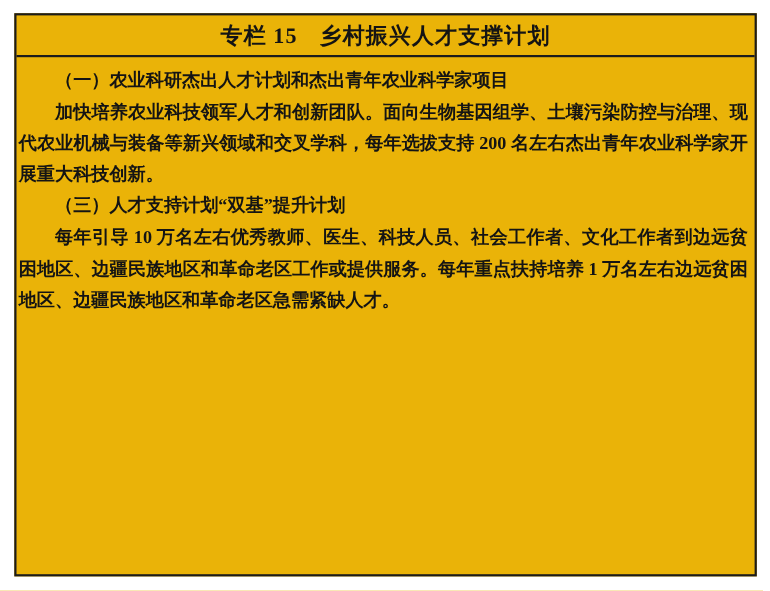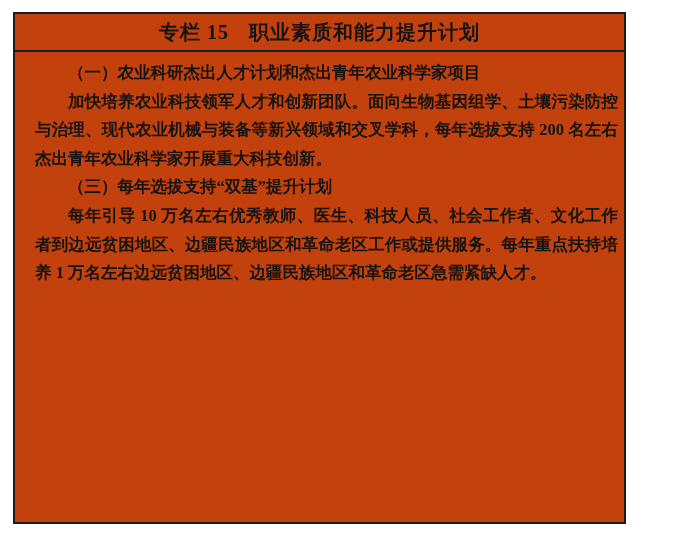--- a/index.html
+++ b/index.html
@@ -12,69 +12,69 @@
     position: relative;
     background: #ffffff;
     font-family: "Liberation Serif", "DejaVu Serif", serif;
     color: #141414;
     overflow: hidden;
   }
   .panel {
     position: absolute;
     left: 13px;
     top: 12px;
-    width: 613px;
+    width: 675px;
     height: 512px;
     box-sizing: border-box;
     border: 2px solid #1c1c1c;
-    background: #c2410c;
+    background: #eab308;
   }
   .panel-header {
     box-sizing: border-box;
     height: 38px;
     border-bottom: 2px solid #1c1c1c;
     display: flex;
     align-items: center;
     justify-content: center;
     font-weight: bold;
     font-size: 20px;
     letter-spacing: 1px;
     white-space: nowrap;
   }
   .title-gap {
     display: inline-block;
     width: 20px;
   }
   .panel-body {
     box-sizing: border-box;
-    padding: 7px 6px 0 20px;
+    padding: 7px 6px 0 2px;
     font-size: 16.5px;
     line-height: 28.6px;
     font-weight: bold;
   }
   .panel-body p {
     margin: 0;
     text-indent: 2em;
   }
   .sec-body {
     text-align: justify;
     text-justify: inter-ideograph;
   }
 </style>
 </head>
 <body>
 
 <div class="panel">
   <div class="panel-header">
     <span>专栏 15</span>
     <span class="title-gap"></span>
-    <span>职业素质和能力提升计划</span>
+    <span>乡村振兴人才支撑计划</span>
   </div>
   <div class="panel-body">
     <p class="sec-heading">（一）农业科研杰出人才计划和杰出青年农业科学家项目</p>
     <p class="sec-body">加快培养农业科技领军人才和创新团队。面向生物基因组学、土壤污染防控与治理、现代农业机械与装备等新兴领域和交叉学科，每年选拔支持 200 名左右杰出青年农业科学家开展重大科技创新。</p>
 
 
-    <p class="sec-heading">（三）每年选拔支持“双基”提升计划</p>
+    <p class="sec-heading">（三）人才支持计划“双基”提升计划</p>
 
     <p class="sec-body">每年引导 10 万名左右优秀教师、医生、科技人员、社会工作者、文化工作者到边远贫困地区、边疆民族地区和革命老区工作或提供服务。每年重点扶持培养 1 万名左右边远贫困地区、边疆民族地区和革命老区急需紧缺人才。</p>
   </div>
 </div>
 
 </body></html>

